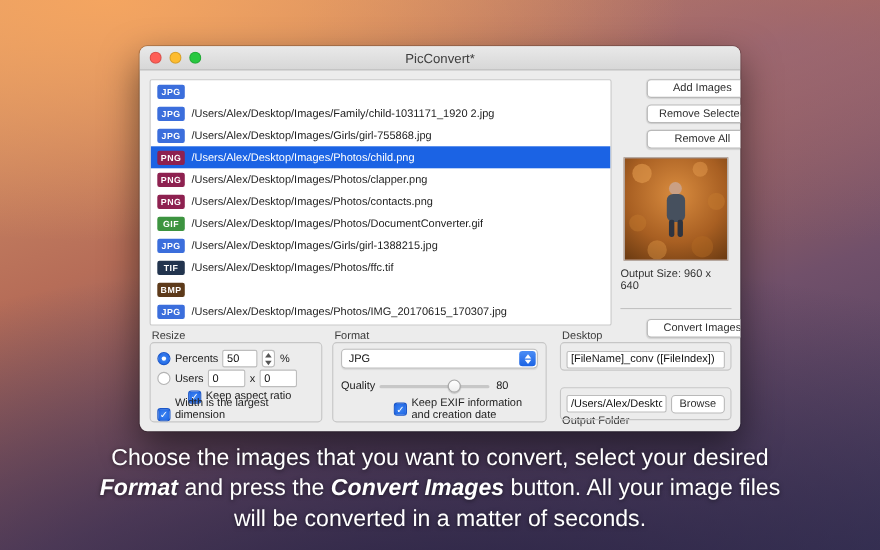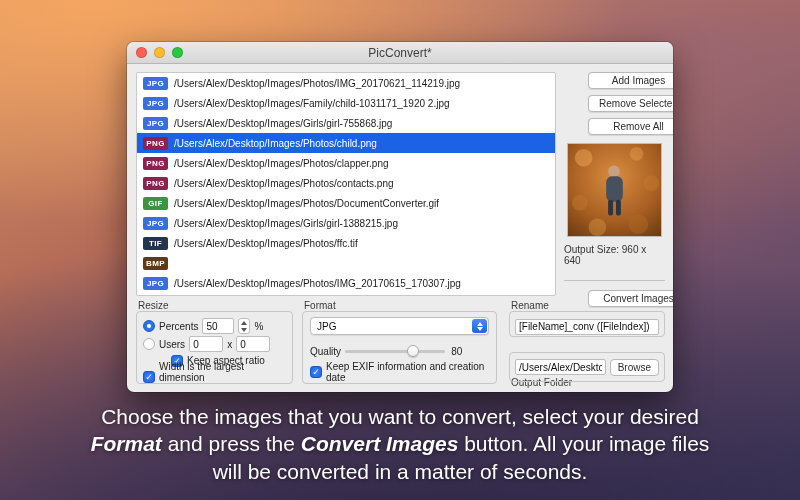--- a/index.html
+++ b/index.html
@@ -165,21 +165,20 @@
       <span class="light red"></span>
       <span class="light yellow"></span>
       <span class="light green"></span>
     </div>
     <div class="title">PicConvert*</div>
   </div>
 
   <div class="file-list" id="file-list">
       <div class="file-row">
         <span class="badge" style="background: rgb(59, 110, 220);">JPG</span>
-        <span class="path">/Users/Alex/Desktop/Images/Photos/IMG_20170621_114219.jpg</span>
       </div>
       <div class="file-row">
         <span class="badge" style="background: rgb(59, 110, 220);">JPG</span>
         <span class="path">/Users/Alex/Desktop/Images/Family/child-1031171_1920 2.jpg</span>
       </div>
       <div class="file-row">
         <span class="badge" style="background: rgb(59, 110, 220);">JPG</span>
         <span class="path">/Users/Alex/Desktop/Images/Girls/girl-755868.jpg</span>
       </div>
       <div class="file-row selected">
@@ -291,27 +290,27 @@
         </span>
     </div>
     <div class="ctl-row" style="margin-top:7px;">
       <span>Quality</span>
       <span class="slider">
         <span class="track"></span>
         <span class="knob"></span>
       </span>
       <span class="qvalue">80</span>
     </div>
-    <div class="ctl-row" style="margin-top:4px; height:15px;">
+    <div class="ctl-row" style="margin-top:4px; height:15px;margin-left:48px;">
       <span class="checkbox"></span>
       <span>Keep EXIF information and creation date</span>
     </div>
   </div>
 
-  <div class="group-label lbl-rename">Rename</div>
+  <div class="group-label lbl-rename">Desktop</div>
   <div class="group-box box-rename">
     <input class="field rename-field" value="[FileName]_conv ([FileIndex])" style="">
   </div>
 
   <div class="group-label lbl-outfolder">Output Folder</div>
   <div class="group-box box-outfolder">
     <input class="field outfolder-field" value="/Users/Alex/Desktop" style="">
     <button class="browse-btn">Browse</button>
   </div>
 </div>

